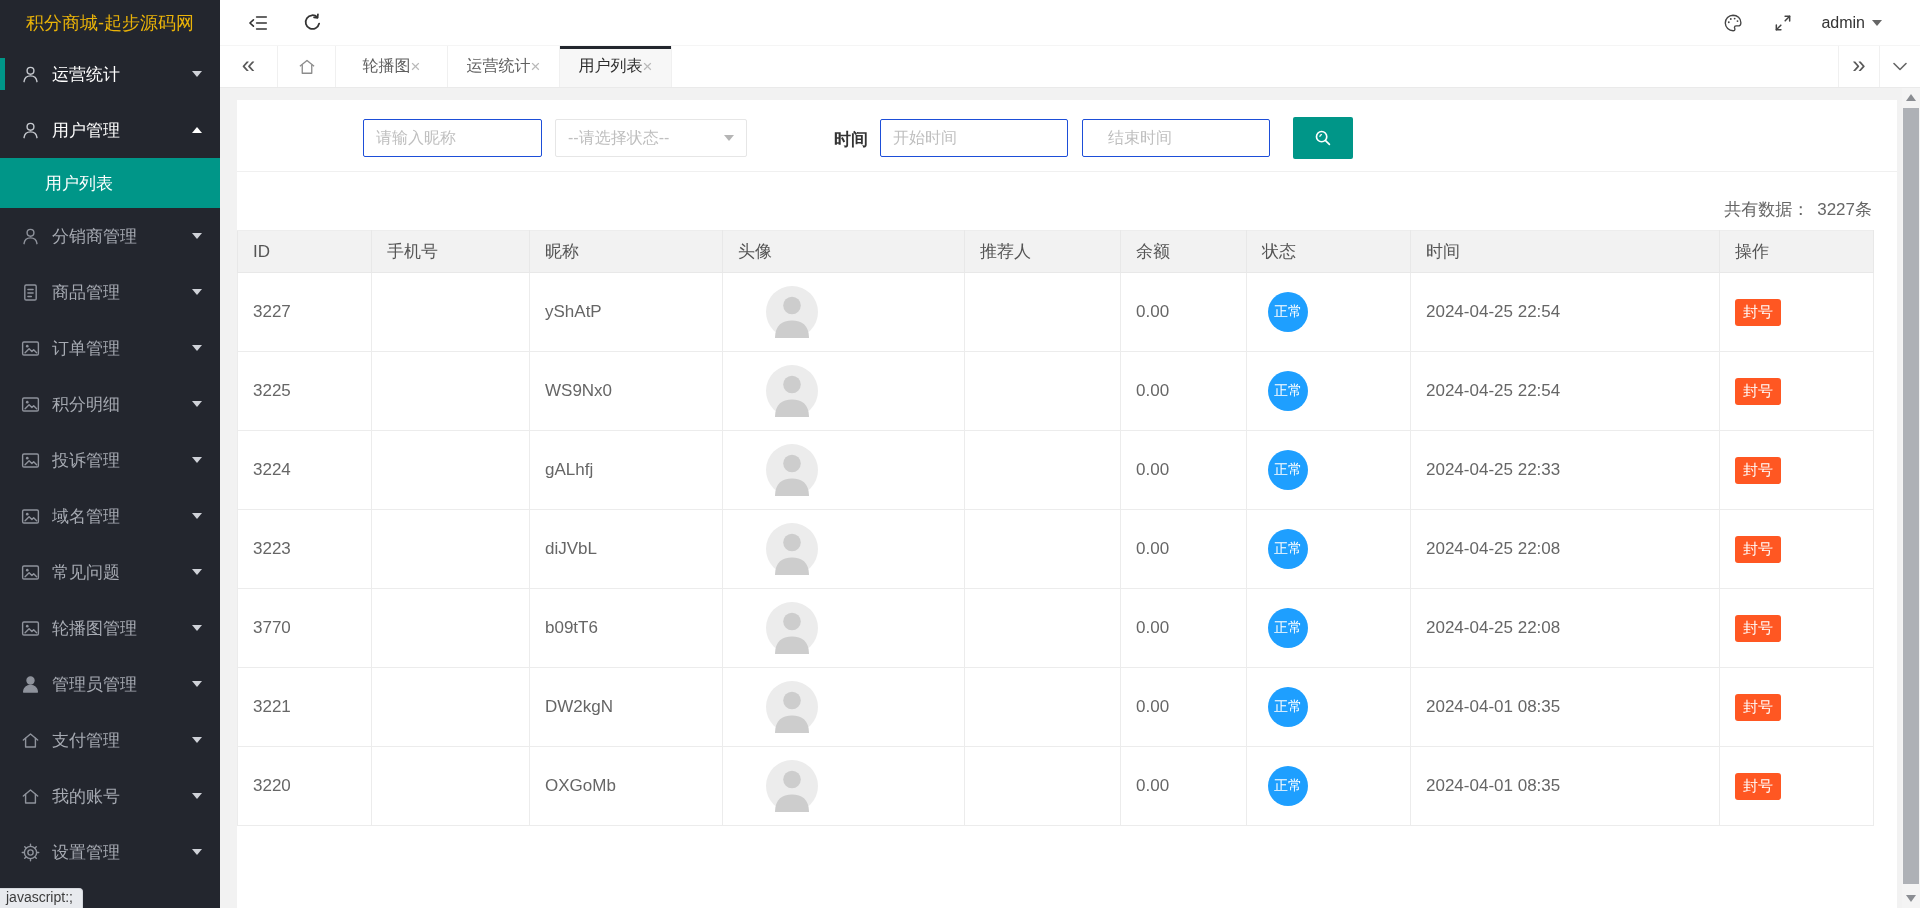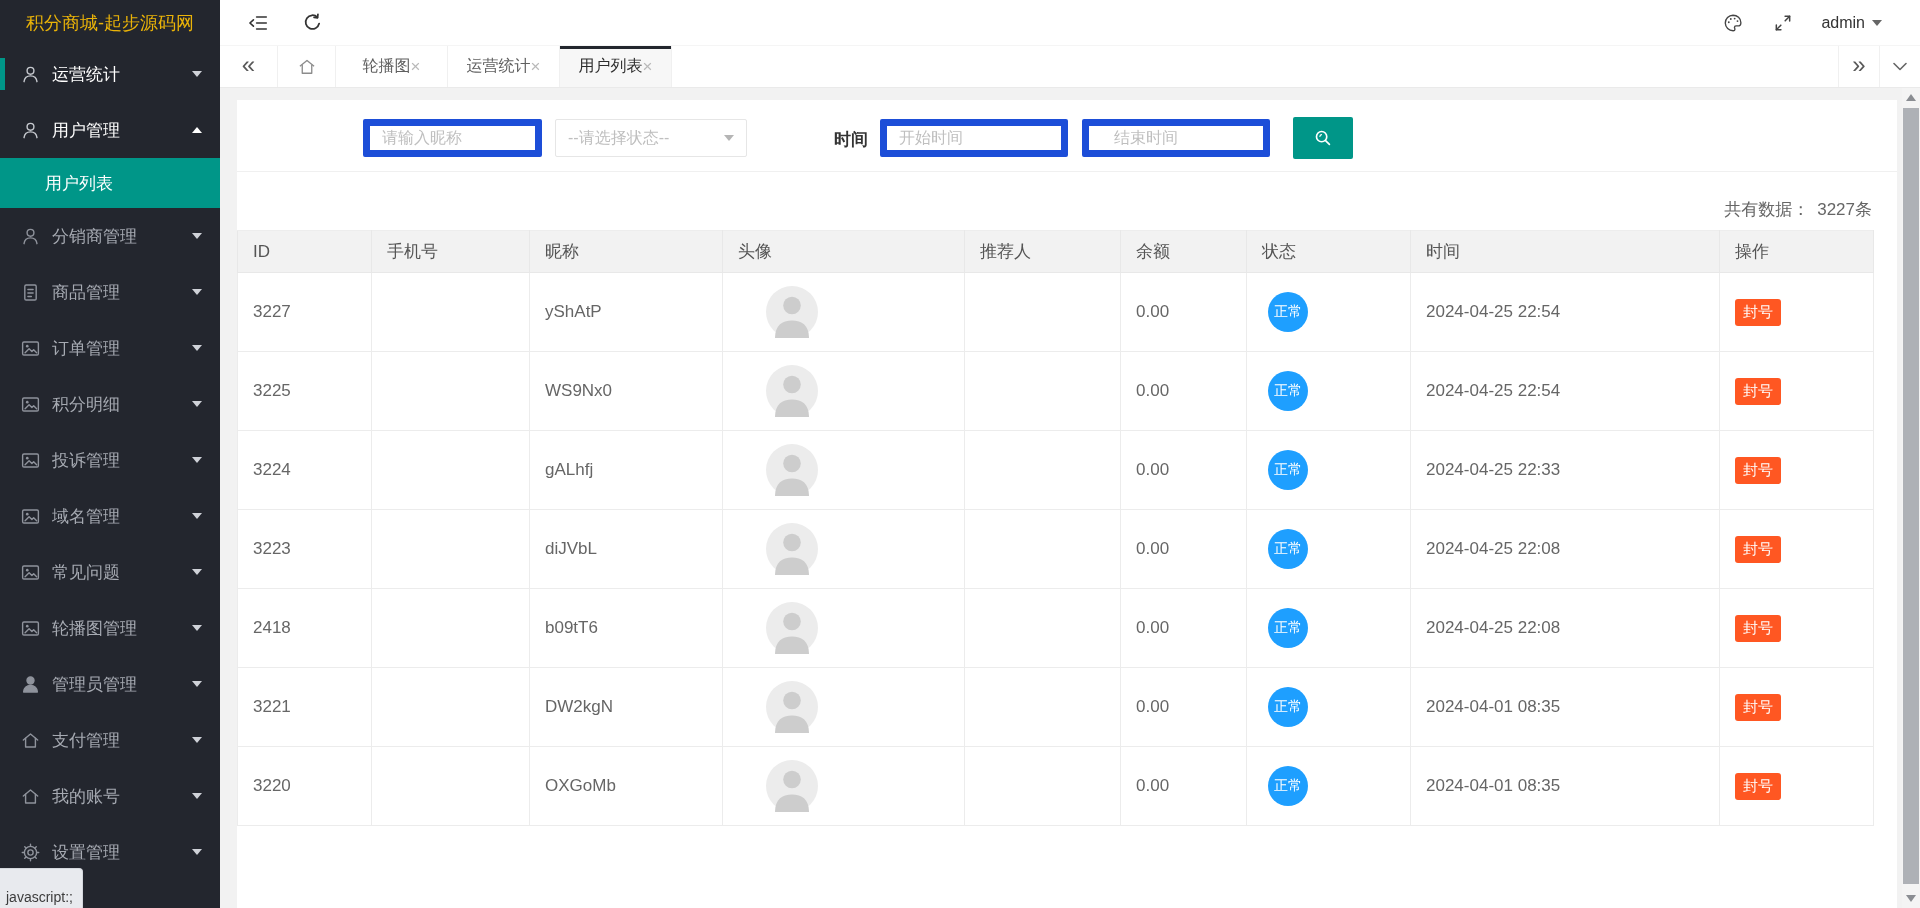--- a/index.html
+++ b/index.html
@@ -58,21 +58,21 @@
   .tab.active::before { content:""; position:absolute; left:0; top:0; right:0; height:3px;
     background:#23262e; }
   .tab-spacer { flex:1 1 auto; }
   .tab-cell.right { border-right:none; border-left:1px solid #f0f0f0; width:41px; flex:0 0 41px; }
 
   
   .content { position:absolute; left:220px; top:88px; right:0; bottom:0; background:#f2f2f2; }
   .card { position:absolute; left:17px; top:12px; width:1660px; bottom:0; background:#fff;
     overflow:hidden; }
 
-  .f-input { position:absolute; top:19px; height:38px; border:7px solid #1d4ed8; border-radius:2px;
+  .f-input { position:absolute; top:19px; height:38px; border:1px solid #1d4ed8; border-radius:2px;
     padding:0 12px; font-size:16px; color:#666; background:#fff;
     font-family:"Liberation Sans","DejaVu Sans",sans-serif; }
   .f-input::placeholder { color:#bfbfbf; }
   .sel-box { position:absolute; top:19px; height:38px; border:1px solid #e6e6e6; border-radius:2px;
     background:#fff; display:flex; align-items:center; padding:0 12px; cursor:pointer; }
   .sel-text { font-size:16px; color:#bfbfbf; flex:1 1 auto; }
   .sel-caret { width:0; height:0; border-left:5px solid transparent; border-right:5px solid transparent;
     border-top:6px solid #b5b5b5; }
   .time-label { position:absolute; left:597px; top:28px; font-size:17px; color:#333; font-weight:bold; }
   .search-btn { position:absolute; left:1056px; top:17px; width:60px; height:42px;
@@ -99,21 +99,21 @@
 
   
   .scrollbar { position:absolute; right:0; top:0; bottom:0; width:18px; background:#f4f4f4; }
   .sb-arrow-up, .sb-arrow-down { position:absolute; left:4px; width:0; height:0;
     border-left:5px solid transparent; border-right:5px solid transparent; }
   .sb-arrow-up { top:6px; border-bottom:7px solid #8a8d92; }
   .sb-arrow-down { bottom:6px; border-top:7px solid #8a8d92; }
   .sb-thumb { position:absolute; left:1px; right:1px; top:20px; bottom:24px; background:#aeb1b6; }
 
   .status-bubble { position:absolute; left:0; bottom:0; background:#e8eaee; color:#3c3c3c;
-    font-size:14px; padding:20px 9px 3px 6px; border-top-right-radius:4px; z-index:9;
+    font-size:14px; padding:0 9px 3px 6px; border-top-right-radius:4px; z-index:9;
     border:1px solid #d4d7dd; border-left:none; border-bottom:none; }
 
   svg { display:block; }
 </style>
 </head>
 <body>
 
 <div class="app">
 
   <aside class="sidebar">
@@ -473,21 +473,21 @@
                   </svg></span></td>
               <td></td>
               <td>0.00</td>
               <td>
                 <span class="badge-status">正常</span>
               </td>
               <td>2024-04-25 22:08</td>
               <td><button class="btn-ban">封号</button></td>
             </tr>
             <tr>
-              <td>2418</td>
+              <td>3770</td>
               <td></td>
               <td>b09tT6</td>
               <td><span><svg class="avatar" viewBox="0 0 52 52">
                     <circle cx="26" cy="26" r="26" fill="#ececec"></circle>
                     <circle cx="26" cy="19.5" r="8.8" fill="#cdcdcd"></circle>
                     <path d="M9 52 C9 39.5 16 34.5 26 34.5 C36 34.5 43 39.5 43 52 Z" fill="#cdcdcd"></path>
                   </svg></span></td>
               <td></td>
               <td>0.00</td>
               <td>

